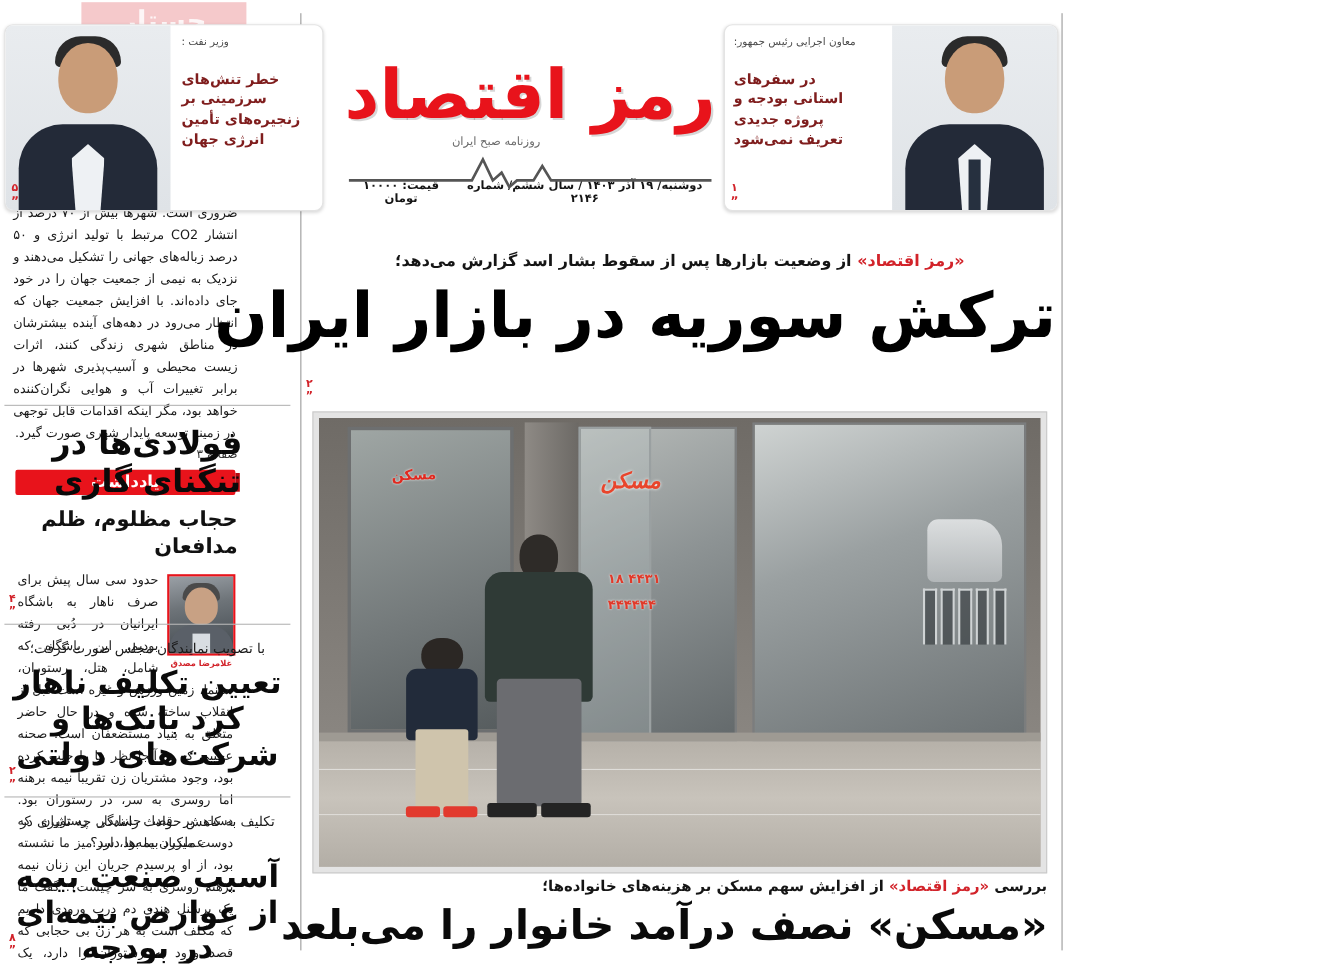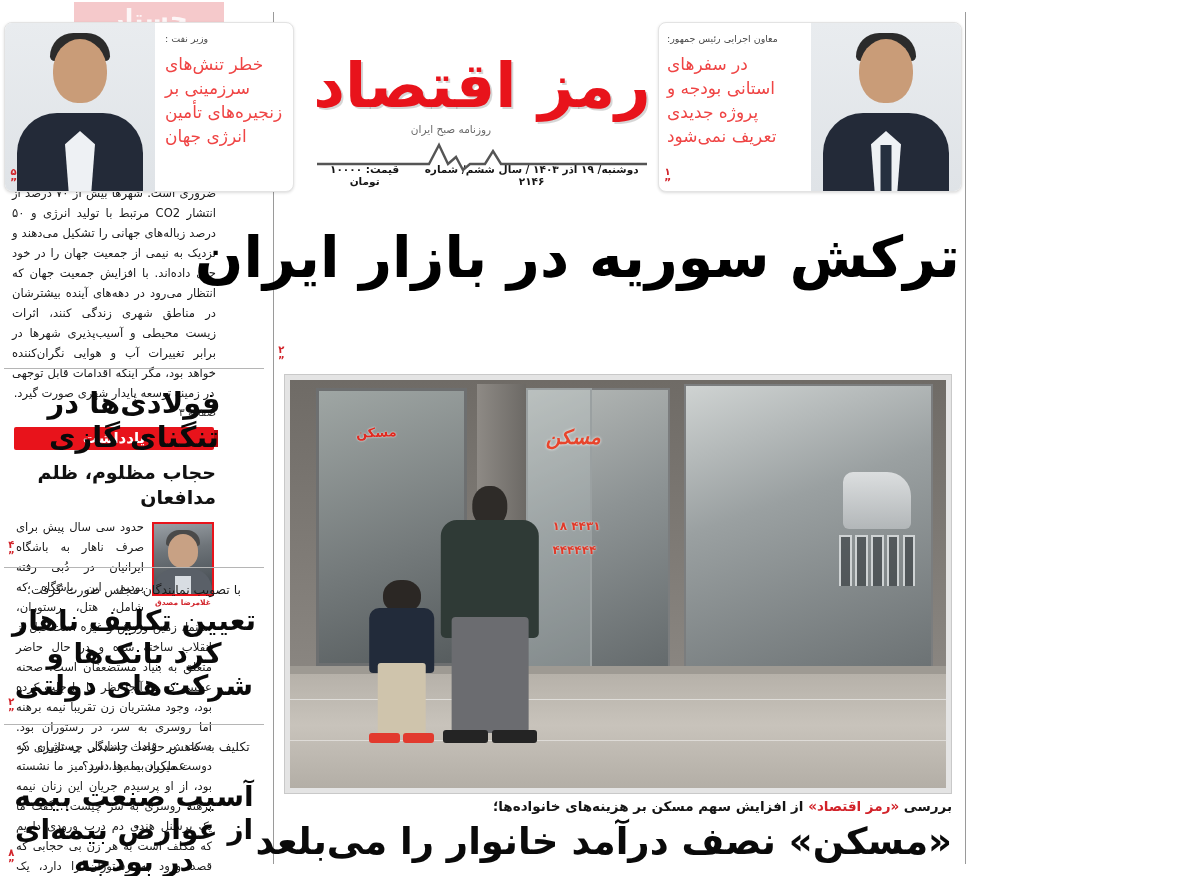--- a/index.html
+++ b/index.html
@@ -228,28 +228,28 @@
     top: 8px; bottom: 6px;
     width: 132px;
     padding: 2px 6px;
   }
   .teaser.right .txt { left: 2px; }
   .teaser.left  .txt { right: 2px; }
   .teaser .kicker {
     font-size: 9.5px;
     color: #4a4a4a;
     text-align: left;
-    margin-bottom: 8px;
+    margin-bottom: 20px;
     letter-spacing: -0.2px;
   }
   .teaser.left .kicker { text-align: left; }
   .teaser .head {
-    font-size: 17px;
-    font-weight: normal;
-    color: #ef4444;
+    font-size: 13px;
+    font-weight: bold;
+    color: #7f1d1d;
     line-height: 1.42;
     text-align: left;
     letter-spacing: -0.5px;
   }
   .teaser .pg {
     position: absolute;
     left: 5px; bottom: 2px;
     font-size: 10px;
     color: #d2232a;
     font-weight: bold;
@@ -538,20 +538,23 @@
         </svg>
       </div>
       <div class="mh-meta">
         <span>دوشنبه/ ۱۹ آذر ۱۴۰۳ / سال ششم/ شماره ۲۱۴۶</span>
         <span>قیمت: ۱۰۰۰۰ تومان</span>
       </div>
     </div>
   </div>
 
   <div class="lead">
+    <div class="kicker">
+      <span class="brand">«رمز اقتصاد»</span><span> از وضعیت بازارها پس از سقوط بشار اسد گزارش می‌دهد؛</span>
+    </div>
     <div class="title">ترکش سوریه در بازار ایران</div>
     <div class="pg">
       <span>۲</span>
       <span class="qq">”</span>
     </div>
   </div>
 
   <div class="photo-block">
     <div class="photo-inner">
       <div class="sc-wall"></div>

